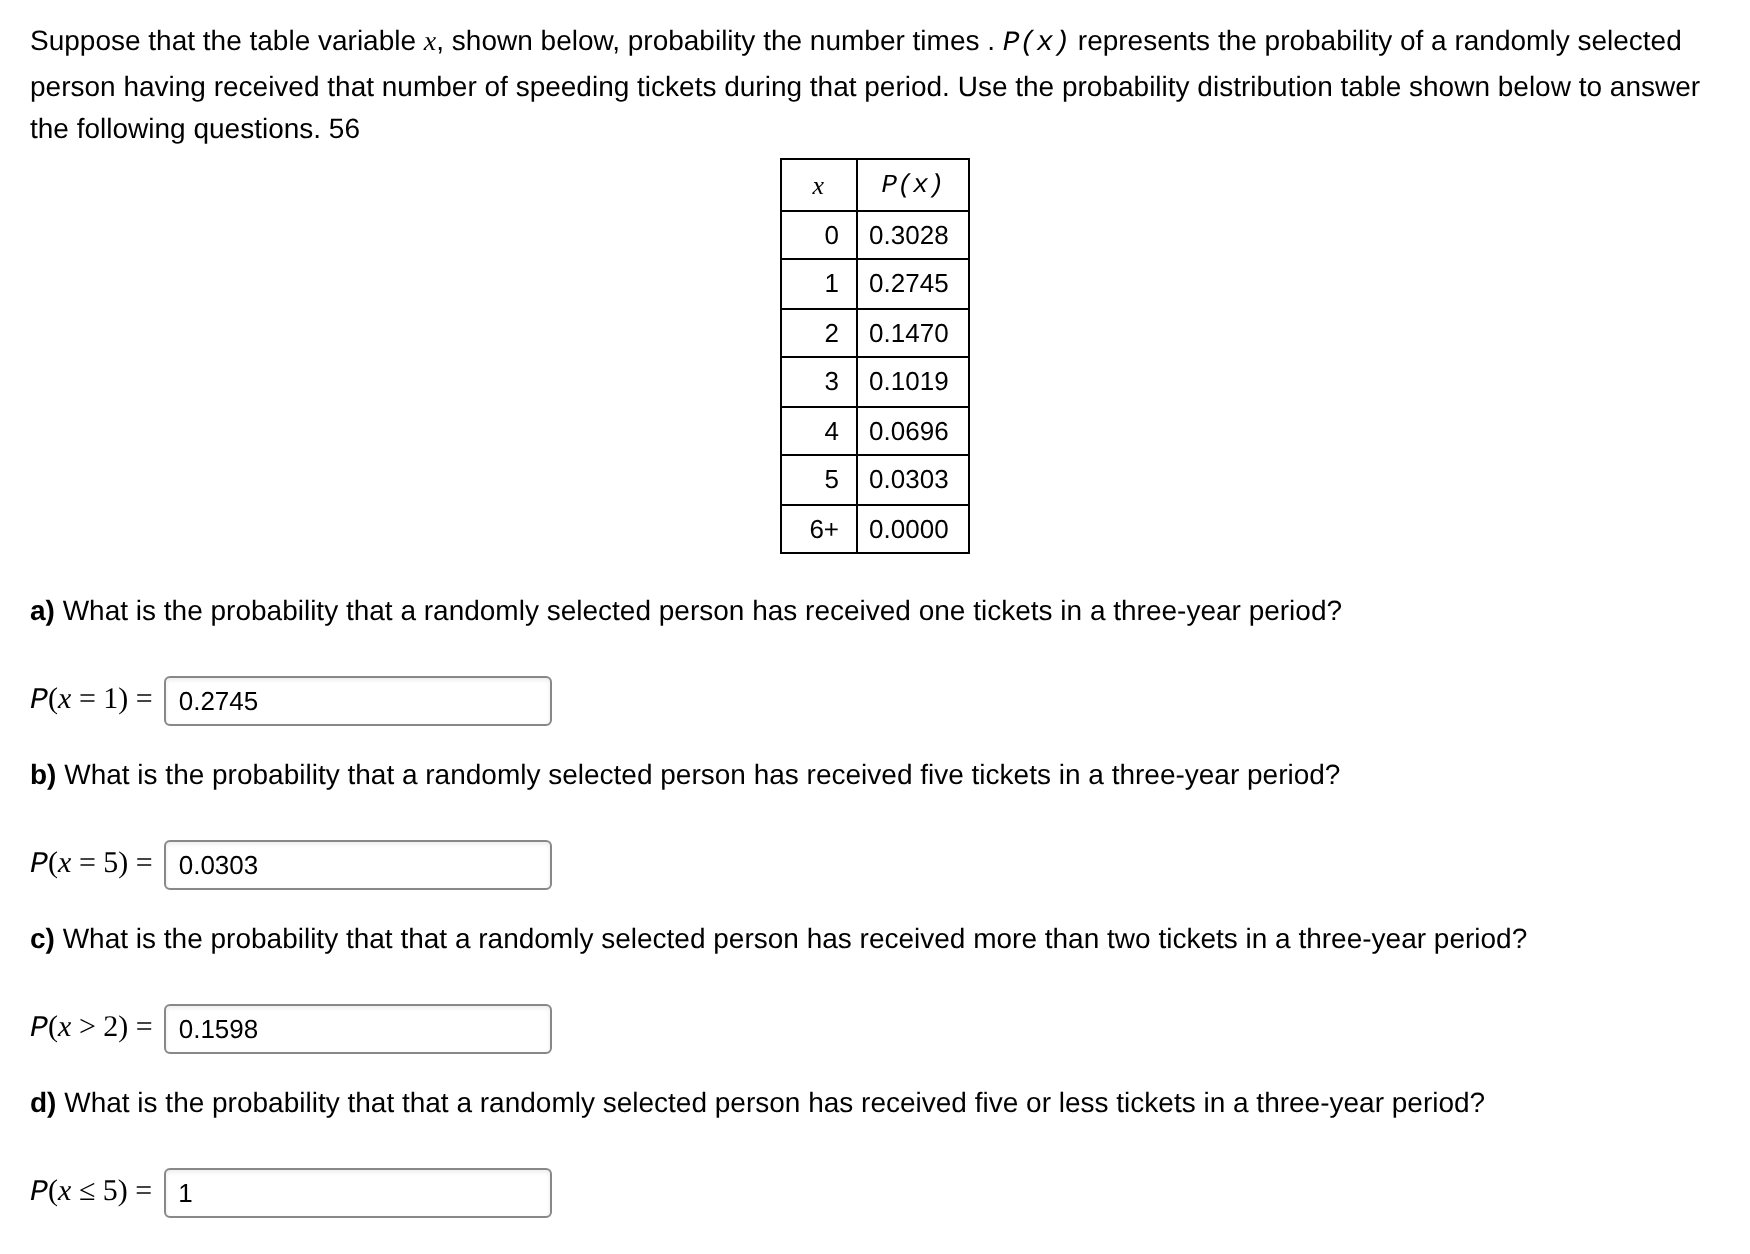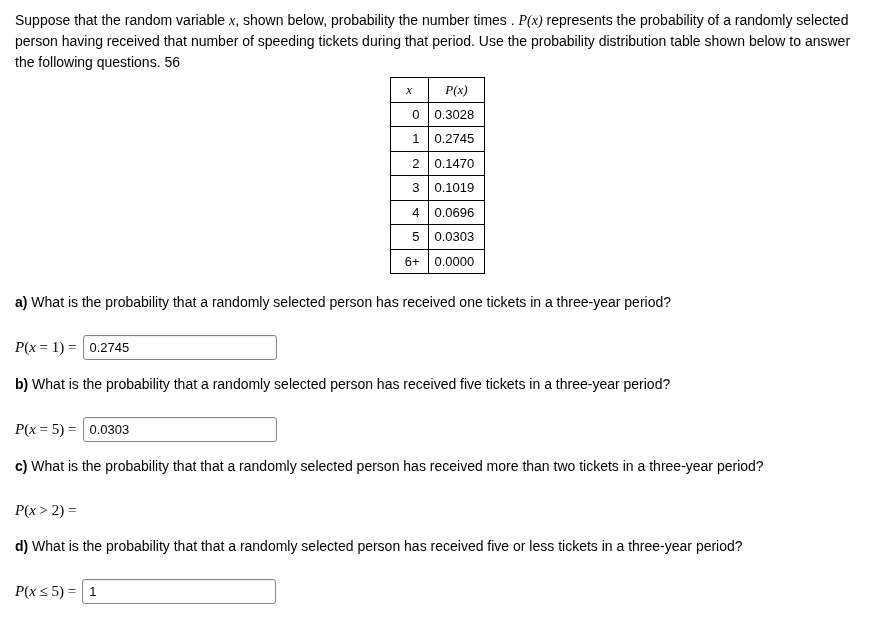--- a/index.html
+++ b/index.html
@@ -13,21 +13,21 @@
       line-height: 1.5;
     }
     .intro {
       margin-bottom: 4px;
     }
     .math-var {
       font-family: 'Times New Roman', serif;
       font-style: italic;
     }
     .math-fn {
-      font-family: Liberation Serif, serif;
+      font-family: Liberation Mono, monospace;
       font-style: italic;
     }
     .math-plain {
       font-family: 'Times New Roman', serif;
     }
     table.prob-table {
       border-collapse: collapse;
       margin: 0 auto 18px auto;
     }
     table.prob-table th,
@@ -71,21 +71,21 @@
       width: 180px;
       font-family: Arial, sans-serif;
       box-shadow: inset 0 1px 2px rgba(0,0,0,0.08);
     }
     b { font-weight: bold; }
   </style>
 </head>
 <body>
 
 <div class="intro">
-  <span>Suppose that the random variable </span><span class="math-var">x</span><span>, shown below, probability the number times . </span><span class="math-fn">P(x)</span><span> represents the probability of a randomly selected person having received that number of speeding tickets during that period. Use the probability distribution table shown below to answer the following questions. 56</span>
+  <span>Suppose that the table variable </span><span class="math-var">x</span><span>, shown below, probability the number times . </span><span class="math-fn">P(x)</span><span> represents the probability of a randomly selected person having received that number of speeding tickets during that period. Use the probability distribution table shown below to answer the following questions. 56</span>
 </div>
 
 <table class="prob-table">
   <thead>
     <tr>
       <th><span class="math-var">x</span></th>
       <th><span class="math-fn">P(x)</span></th>
     </tr>
   </thead>
   <tbody>
@@ -134,20 +134,21 @@
 <div class="answer-line">
   <span class="math-expr"><span class="math-fn">P</span><span class="math-plain">(</span><span class="math-var">x</span><span class="math-plain"> = 5) = </span></span>
   <input class="answer-box" type="text" value="0.0303" style="">
 </div>
 
 <div class="question">
   <b>c)</b><span> What is the probability that that a randomly selected person has received more than two tickets in a three-year period?</span>
 </div>
 <div class="answer-line">
   <span class="math-expr"><span class="math-fn">P</span><span class="math-plain">(</span><span class="math-var">x</span><span class="math-plain"> &gt; 2) = </span></span>
+  <input class="answer-box" type="text" value="0.1598" style="">
 </div>
 
 <div class="question">
   <b>d)</b><span> What is the probability that that a randomly selected person has received five or less tickets in a three-year period?</span>
 </div>
 <div class="answer-line">
   <span class="math-expr"><span class="math-fn">P</span><span class="math-plain">(</span><span class="math-var">x</span><span class="math-plain"> ≤ 5) = </span></span>
   <input class="answer-box" type="text" value="1" style="">
 </div>
 

